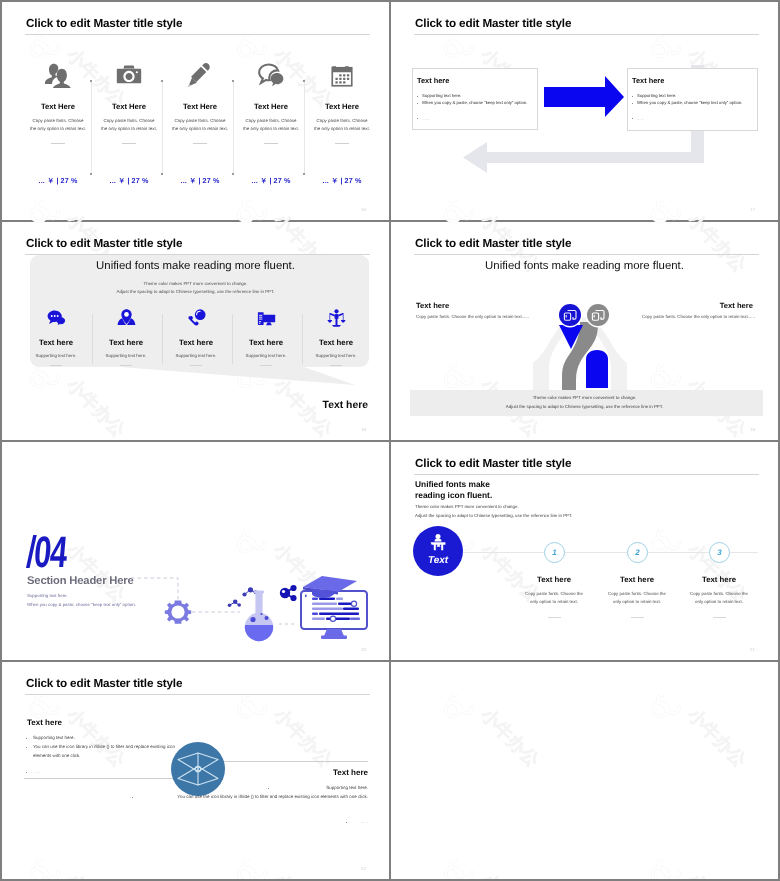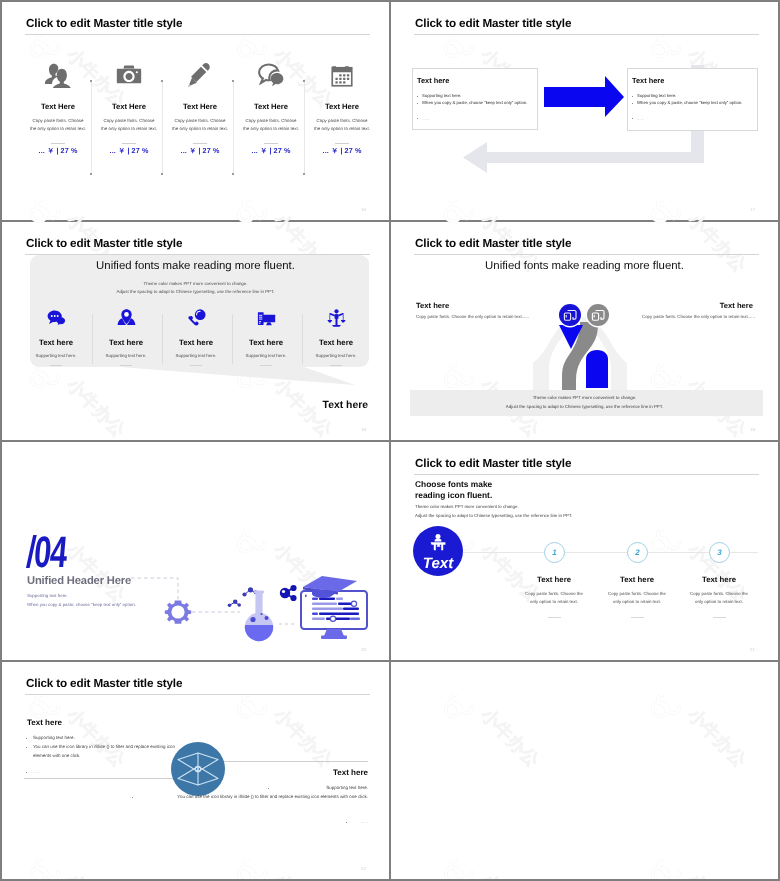--- a/index.html
+++ b/index.html
@@ -17,21 +17,21 @@
 .s-rule { position:absolute; left:23px; width:345px; top:32px; height:1px; background:#d4d4d4; }
 .s-num { position:absolute; right:23px; bottom:8px; color:#cfcfcf; font-size:4.4px; }
 .abs { position:absolute; }
 
 
 .s1col { position:absolute; top:56px; width:68px; text-align:center; }
 .s1icon { height:30px; display:flex; align-items:flex-end; justify-content:center; }
 .s1h { font-size:7.7px; font-weight:bold; color:#0d0d0d; margin-top:14px; letter-spacing:-0.05px;}
 .s1b { font-size:4.45px; color:#4a4a4a; line-height:1.7; margin-top:6px; }
 .s1dash { width:14px; height:1px; background:#cfcfcf; margin:11px auto 0; }
-.s1stat { font-size:7.2px; font-weight:bold; color:#2626c9; margin-top:2px; letter-spacing:0.1px; }
+.s1stat { font-size:7.2px; font-weight:bold; color:#2626c9; margin-top:32px; letter-spacing:0.1px; }
 .s1vline { position:absolute; top:79px; width:1px; height:93px; background:#e8e8e8; }
 .s1tick { position:absolute; width:2px; height:2px; background:#9a9a9a; }
 
 
 .s2box { position:absolute; border:1px solid #d8d8d8; background:#fff; }
 .s2h { position:absolute; left:4px; top:7px; font-size:7.4px; font-weight:bold; color:#0d0d0d; }
 .s2li { position:absolute; font-size:4.25px; color:#2e2e2e; white-space:nowrap; }
 .s2bul { position:absolute; width:1.2px; height:1.2px; background:#666; border-radius:50%; }
 
 
@@ -63,21 +63,21 @@
 .s6s { position:absolute; font-size:4.4px; color:#3d3d3d; line-height:2.0; }
 .s6line { position:absolute; height:1px; background:#e6e6e6; }
 .s6circ { position:absolute; border:1px solid #9fd0e4; border-radius:50%; background:#fff;
   display:flex; align-items:center; justify-content:center;
   font-style:italic; font-weight:bold; color:#3fa5d6; }
 .s6th { position:absolute; width:100%; text-align:center; font-size:7.8px; font-weight:bold; color:#0d0d0d; }
 .s6tb { position:absolute; width:100%; text-align:center; font-size:4.4px; color:#4a4a4a; line-height:1.75; }
 .s6dash { position:absolute; width:13px; height:1px; background:#d8d8d8; }
 .s6badge { position:absolute; border-radius:50%; background:#1a1ad2; }
 .s6badgetxt { position:absolute; text-align:center; font-style:italic; font-weight:bold;
-  color:#fff; font-size:15px; }
+  color:#fff; font-size:10px; }
 
 
 .s7h { position:absolute; font-size:8px; font-weight:bold; color:#0d0d0d; }
 .s7li { position:absolute; font-size:4.5px; color:#3d3d3d; line-height:1.95; }
 .s7line { position:absolute; height:1px; background:#cfcfcf; }
 </style>
 </head>
 <body>
 
 <svg class="whitebg" width="780" height="881" viewBox="0 0 780 881">
@@ -408,21 +408,21 @@
     <div class="s4bar" style="left:19px;top:168px;width:353px;height:26px"></div>
     <div class="s4f" style="top:172px">
       <div>Theme color makes PPT more convenient to change.</div>
       <div>Adjust the spacing to adapt to Chinese typesetting, use the reference line in PPT.</div>
     </div>
     <div class="s-num">19</div>
   </div>
 
   <div class="slide">
     <div class="s5num" style="left:27px;top:86px">/04</div>
-    <div class="s5h" style="left:25px;top:133px">Unified Header Here</div>
+    <div class="s5h" style="left:25px;top:133px">Section Header Here</div>
     <div class="s5s" style="left:25px;top:150px">
       <div>Supporting text here.</div>
       <div>When you copy &amp; paste, choose "keep text only" option.</div>
     </div>
 
     <svg class="abs" style="left:0;top:0" width="387" height="217" viewBox="0 0 387 217">
 
       <g stroke="#c9c9d8" stroke-width="1" fill="none" stroke-dasharray="3.5 3">
         <path d="M129 136 L176 136 L176 158"></path>
         <path d="M190 170 L238 170"></path>
@@ -499,21 +499,21 @@
       </g>
     </svg>
     <div class="s-num">20</div>
   </div>
 
   <div class="slide">
     <div class="s-title">Click to edit Master title style</div>
     <div class="s-rule"></div>
 
     <div class="s6h" style="left:24px;top:37px">
-      <div>Choose fonts make</div>
+      <div>Unified fonts make</div>
       <div>reading icon fluent.</div>
     </div>
     <div class="s6s" style="left:24px;top:61px">
       <div>Theme color makes PPT more convenient to change.</div>
       <div>Adjust the spacing to adapt to Chinese typesetting, use the reference line in PPT.</div>
     </div>
 
     <div class="s6line" style="left:72px;top:110px;width:295px"></div>
 
     <div class="s6badge" style="left:22px;top:84px;width:50px;height:50px"></div>

